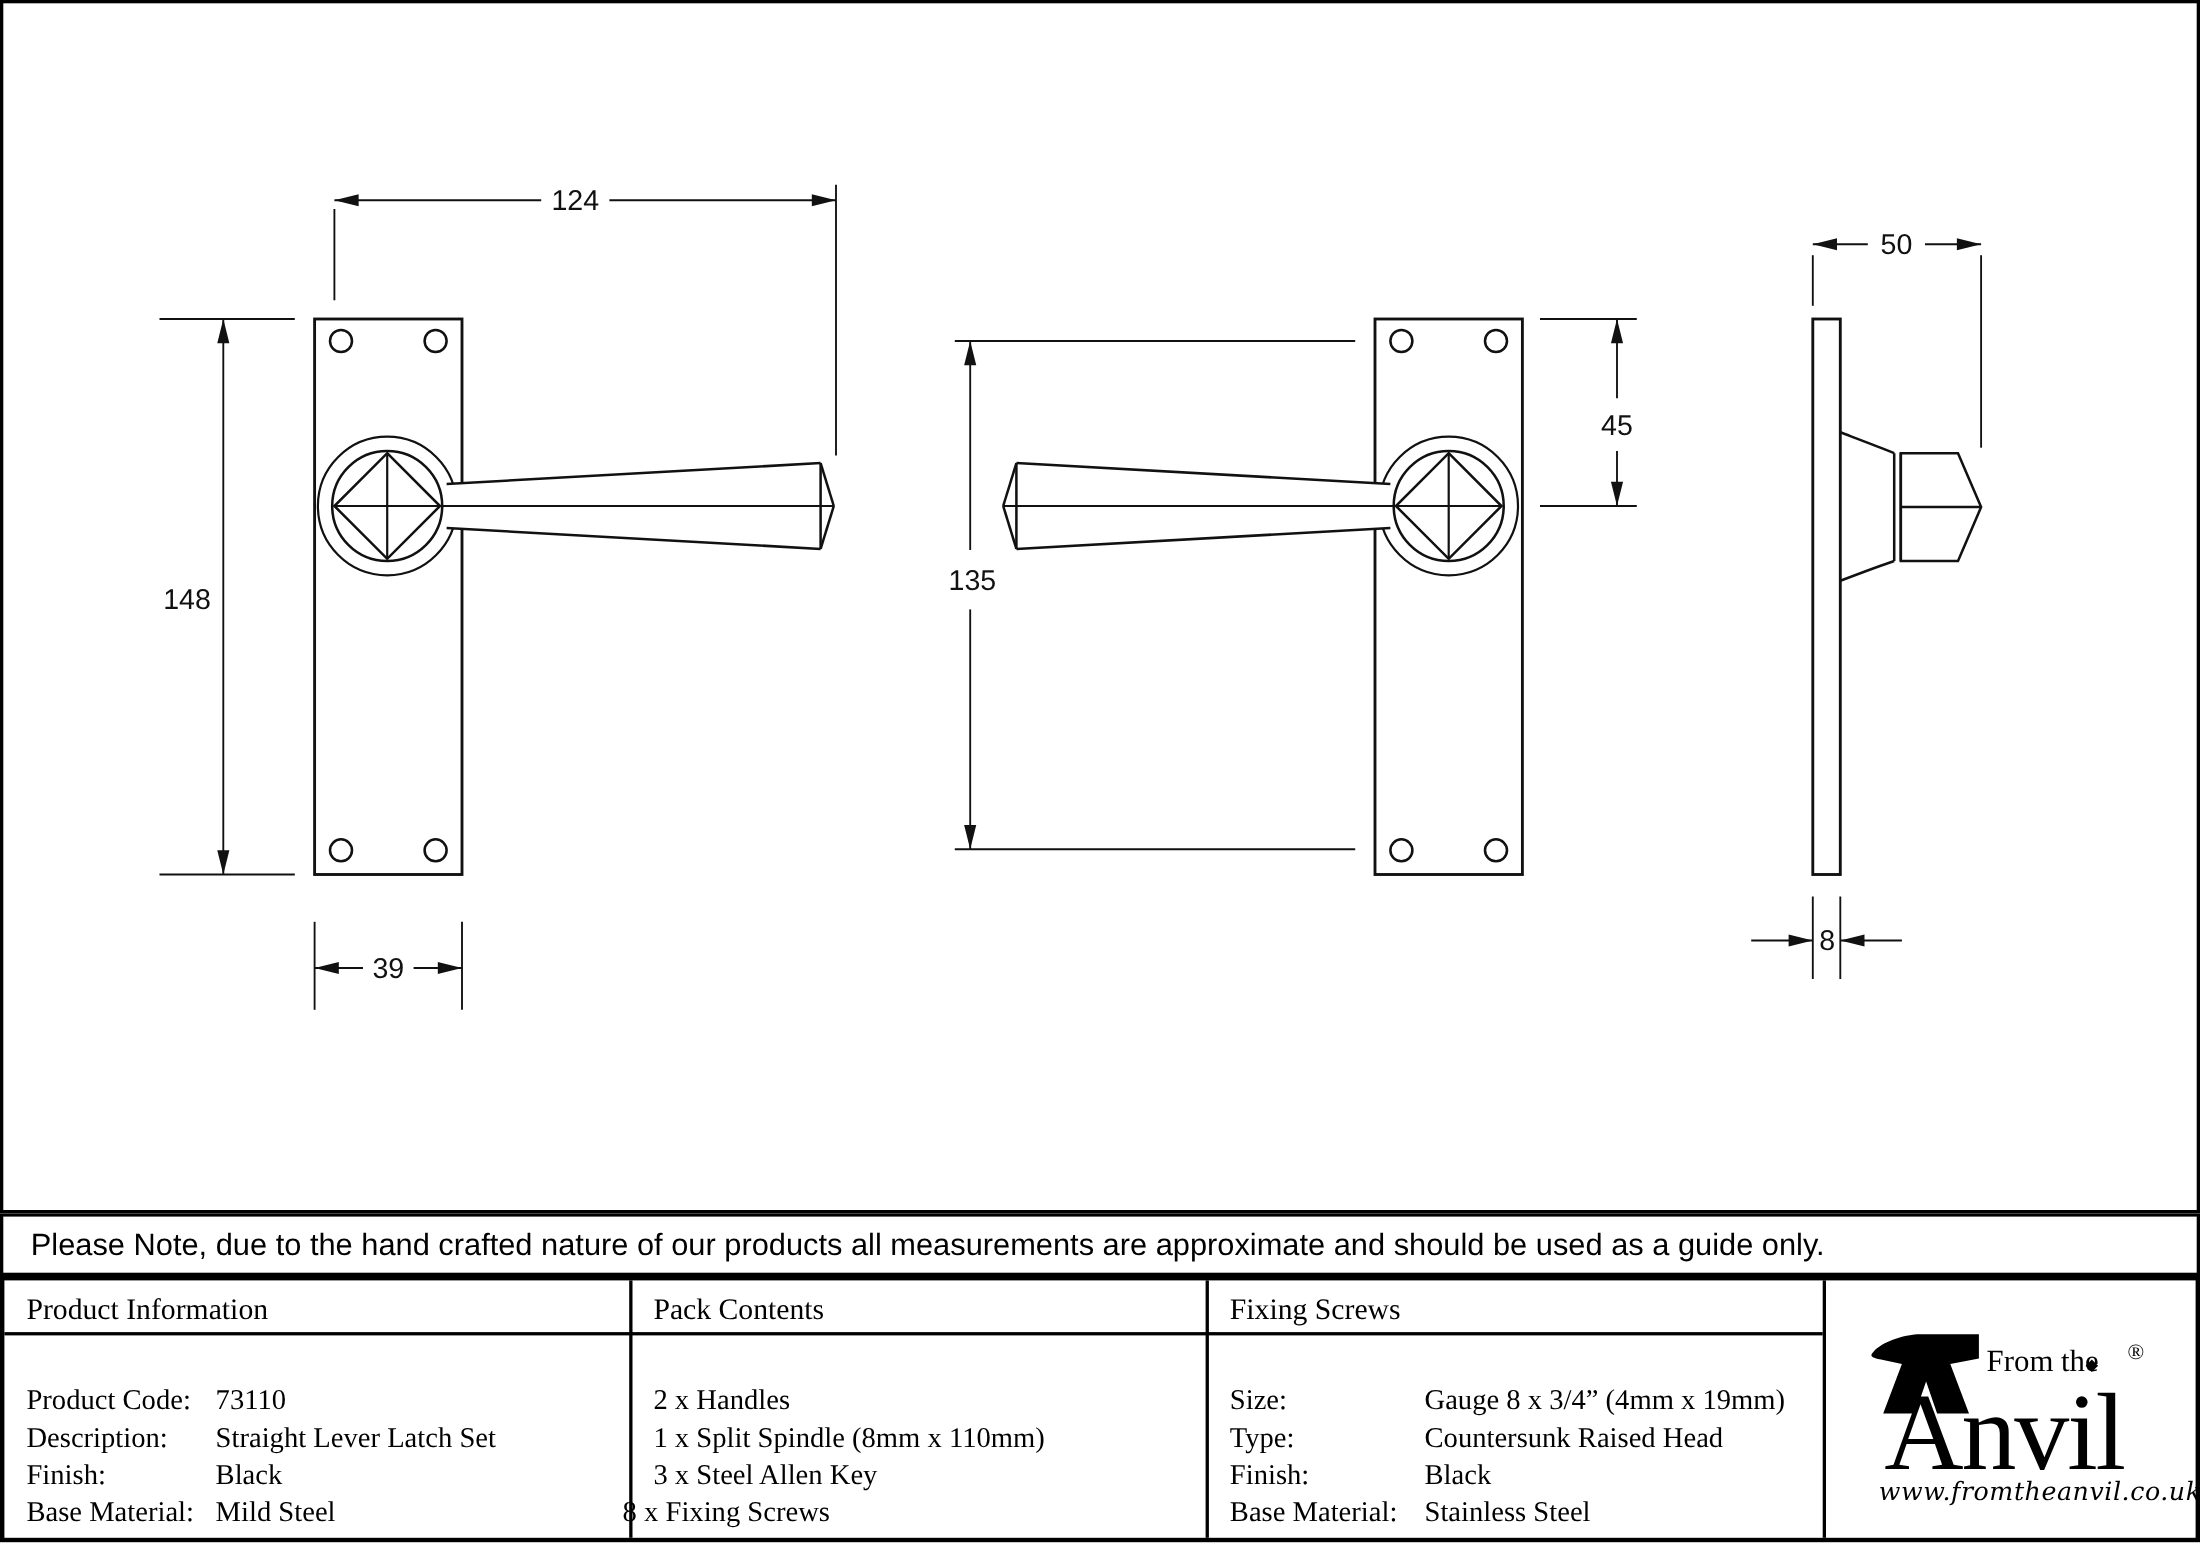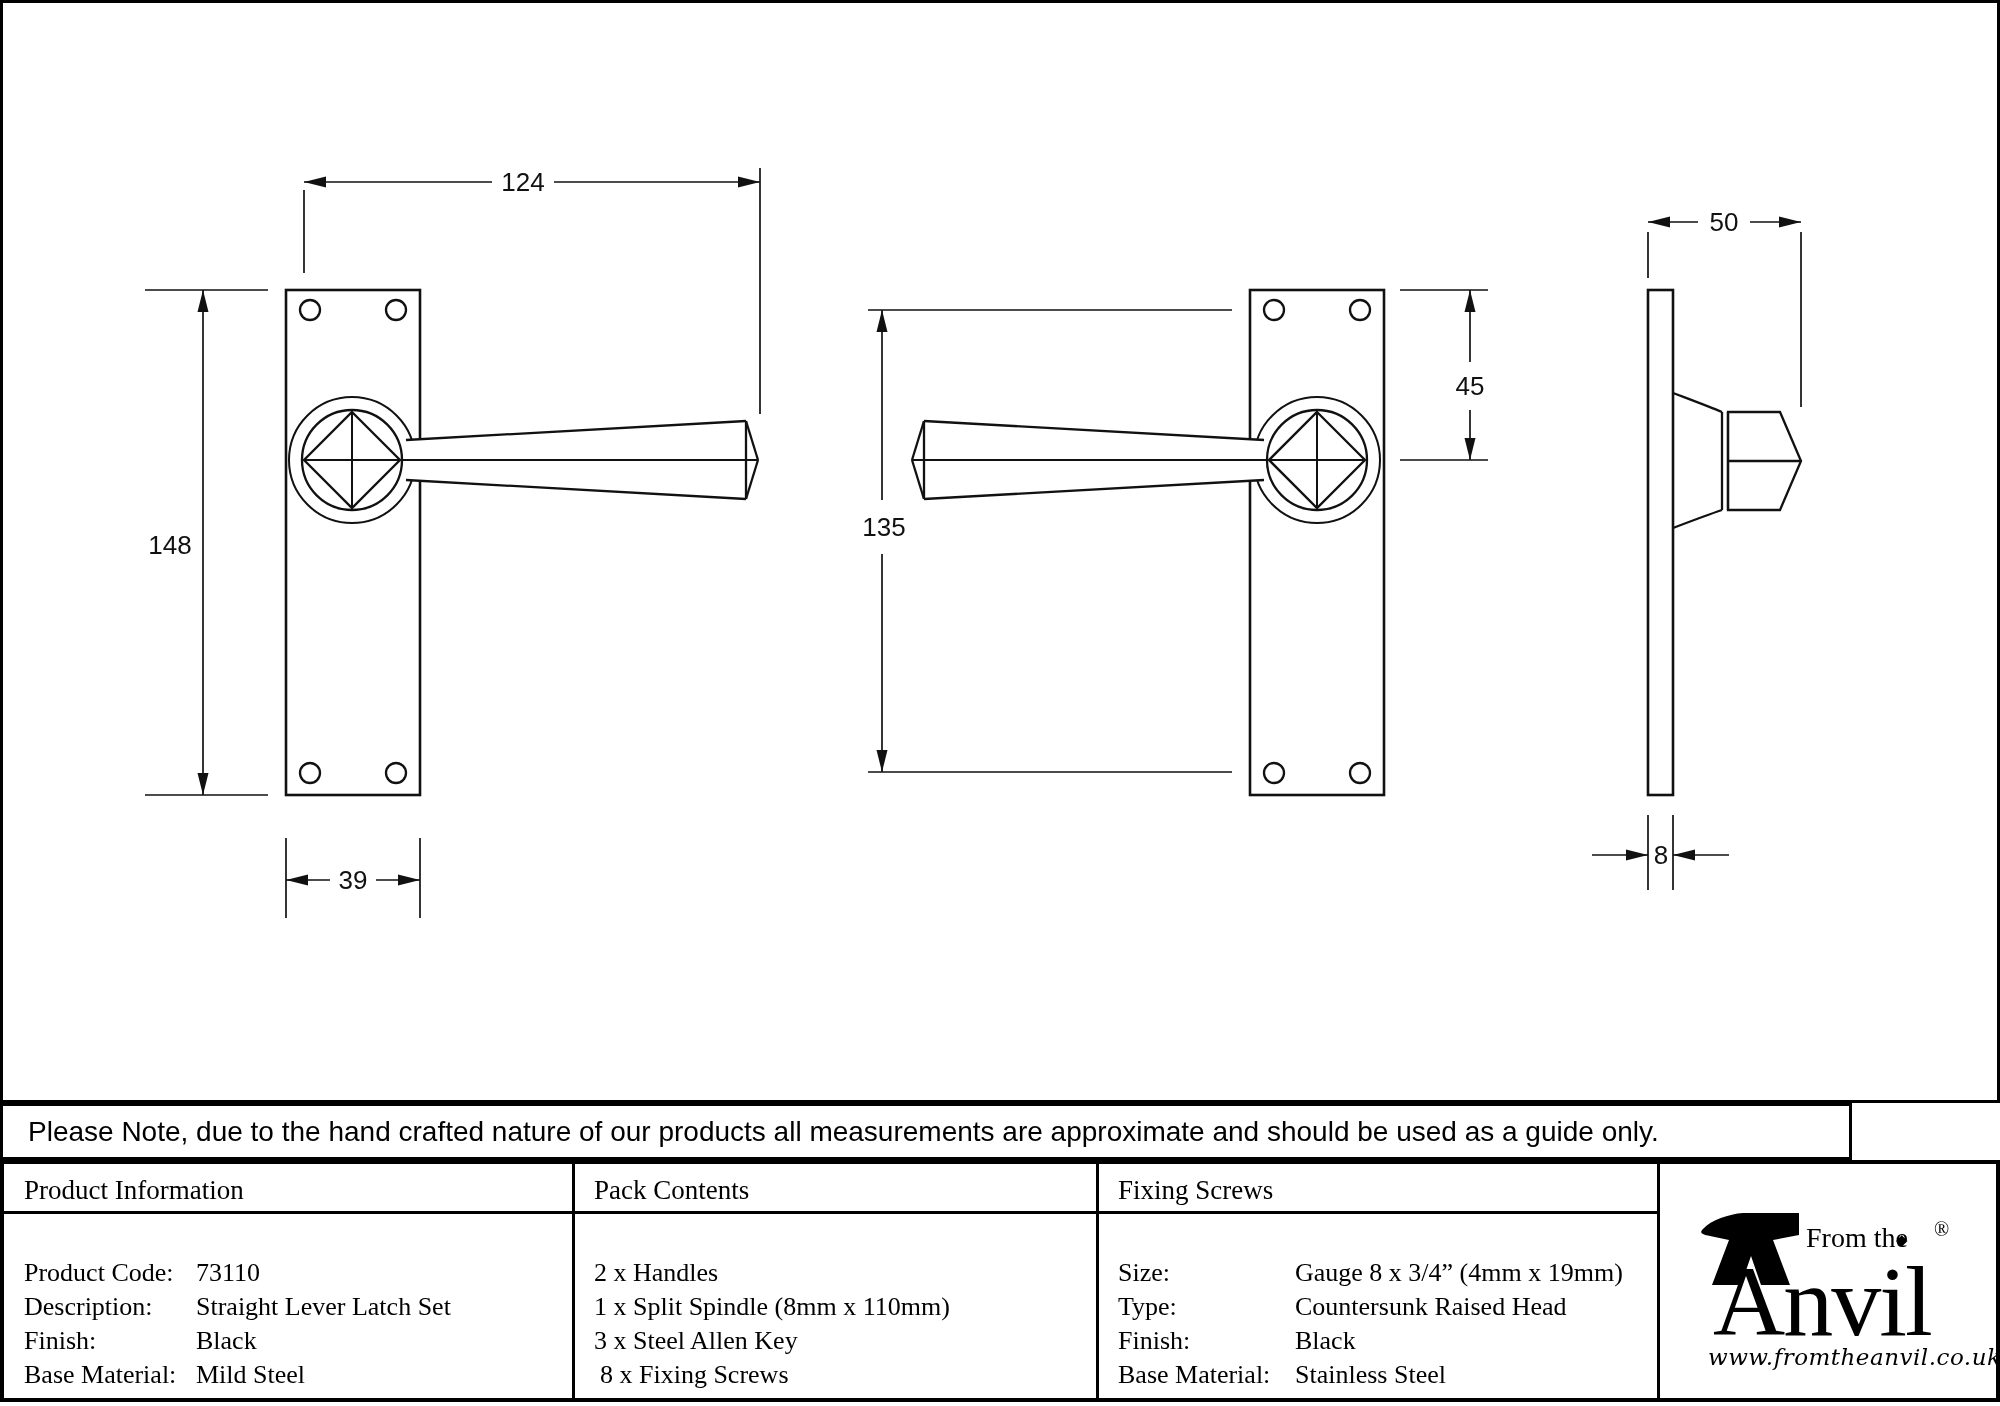--- a/index.html
+++ b/index.html
@@ -1,20 +1,20 @@
 <!DOCTYPE html>
 <html><head>
 <meta charset="utf-8">
 <style>
   html,body{margin:0;padding:0;background:#fff;}
   body{width:2000px;height:1406px;position:relative;font-family:"Liberation Sans",sans-serif;color:#000;}
   .sheet{position:absolute;inset:0;background:#fff;padding-left:36px;}
   svg text{font-family:"Liberation Sans",sans-serif;fill:#111;}
   .abs{position:absolute;font-family:Liberation Serif, serif;}
-  .notebar{position:absolute;left:0;top:1103px;width:1852px;height:57px;border:3px solid #000;box-sizing:border-box;background:#fff;}
+  .notebar{position:absolute;left:0;top:1103px;width:2000px;height:57px;border:3px solid #000;box-sizing:border-box;background:#fff;}
   .notebar span{display:block;padding-left:25px;line-height:51px;font-size:28px;}
   .spec-table{position:absolute;left:0;top:1160px;width:2000px;height:242px;border:4px solid #000;box-sizing:border-box;background:#fff;}
   .vline{position:absolute;top:0;bottom:0;width:3px;background:#000;}
   .hdr-sep{position:absolute;left:0;top:47px;width:1653px;height:3px;background:#000;}
   .cell-title{position:absolute;font-size:27px;line-height:30px;}
   .rowline{position:absolute;font-size:26px;line-height:30px;white-space:nowrap;margin-top:37px;}
   .logo-brand{position:absolute;left:1713px;top:1252px;font-family:"Liberation Serif",serif;font-size:100px;line-height:100px;letter-spacing:-2px;}
   .logo-tag{position:absolute;left:1806px;top:1222px;font-family:Liberation Serif, serif;font-size:28px;}
   .logo-diamond{position:absolute;left:1896px;top:1231px;font-size:15px;}
   .logo-reg{position:absolute;left:1934px;top:1218px;font-size:20px;font-family:"Liberation Serif",serif;}
@@ -159,21 +159,21 @@
   <div class="rowline abs" style="left:196px;top:1255px;">Straight Lever Latch Set</div>
   <div class="rowline abs" style="left:24px;top:1289px;">Finish:</div>
   <div class="rowline abs" style="left:196px;top:1289px;">Black</div>
   <div class="rowline abs" style="left:24px;top:1323px;">Base Material:</div>
   <div class="rowline abs" style="left:196px;top:1323px;">Mild Steel</div>
 
   <div class="cell-title abs" style="left:594px;top:1175px;">Pack Contents</div>
   <div class="rowline abs" style="left:594px;top:1221px;">2 x Handles</div>
   <div class="rowline abs" style="left:594px;top:1255px;">1 x Split Spindle (8mm x 110mm)</div>
   <div class="rowline abs" style="left:594px;top:1289px;">3 x Steel Allen Key</div>
-  <div class="rowline abs" style="left:600px;top:1323px;">8 x Fixing Screws</div>
+  <div class="rowline abs" style="left:566px;top:1323px;">8 x Fixing Screws</div>
 
   <div class="cell-title abs" style="left:1118px;top:1175px;">Fixing Screws</div>
   <div class="rowline abs" style="left:1118px;top:1221px;">Size:</div>
   <div class="rowline abs" style="left:1295px;top:1221px;">Gauge 8 x 3/4” (4mm x 19mm)</div>
   <div class="rowline abs" style="left:1118px;top:1255px;">Type:</div>
   <div class="rowline abs" style="left:1295px;top:1255px;">Countersunk Raised Head</div>
   <div class="rowline abs" style="left:1118px;top:1289px;">Finish:</div>
   <div class="rowline abs" style="left:1295px;top:1289px;">Black</div>
   <div class="rowline abs" style="left:1118px;top:1323px;">Base Material:</div>
   <div class="rowline abs" style="left:1295px;top:1323px;">Stainless Steel</div>

